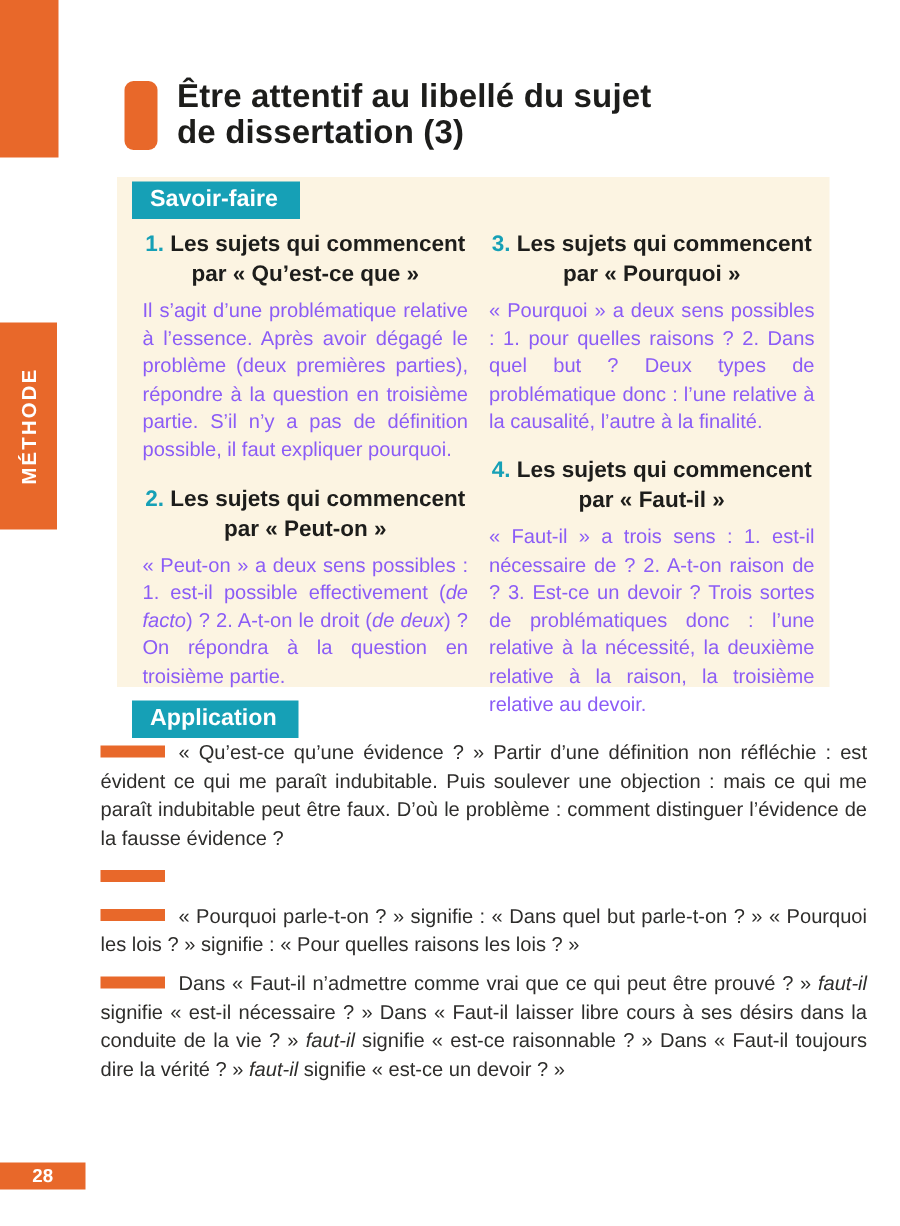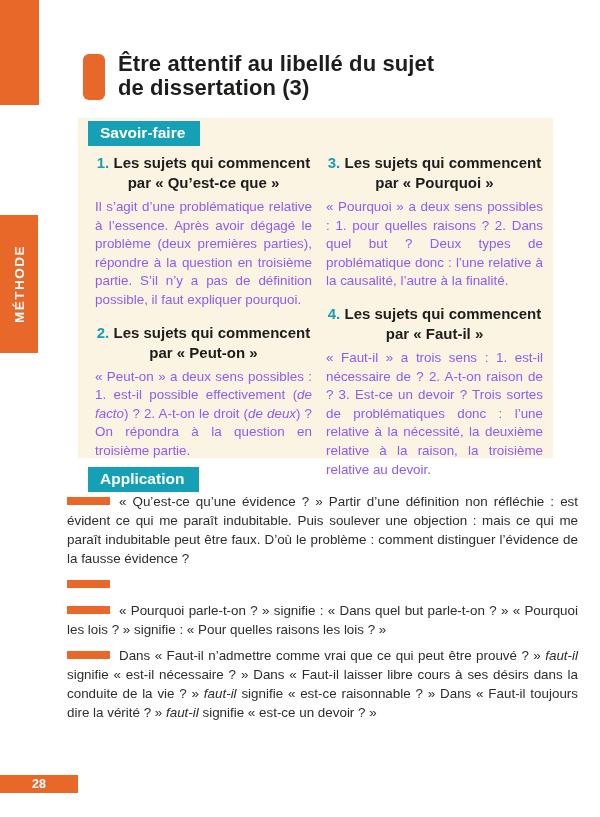--- a/index.html
+++ b/index.html
@@ -120,21 +120,21 @@
     display: inline-block;
     width: 43px; height: 8px;
     background: #e8682a;
     margin-right: 9px;
     vertical-align: 1px;
   }
   
   .page-num-bar {
     position: absolute;
     left: 0; top: 775px;
-    width: 78px; height: 18px;
+    width: 57px; height: 18px;
     background: #e8682a;
     color: #ffffff;
     font-weight: bold;
     font-size: 12.5px;
     display: flex;
     align-items: center;
     justify-content: center;
   }
 </style>
 </head>

